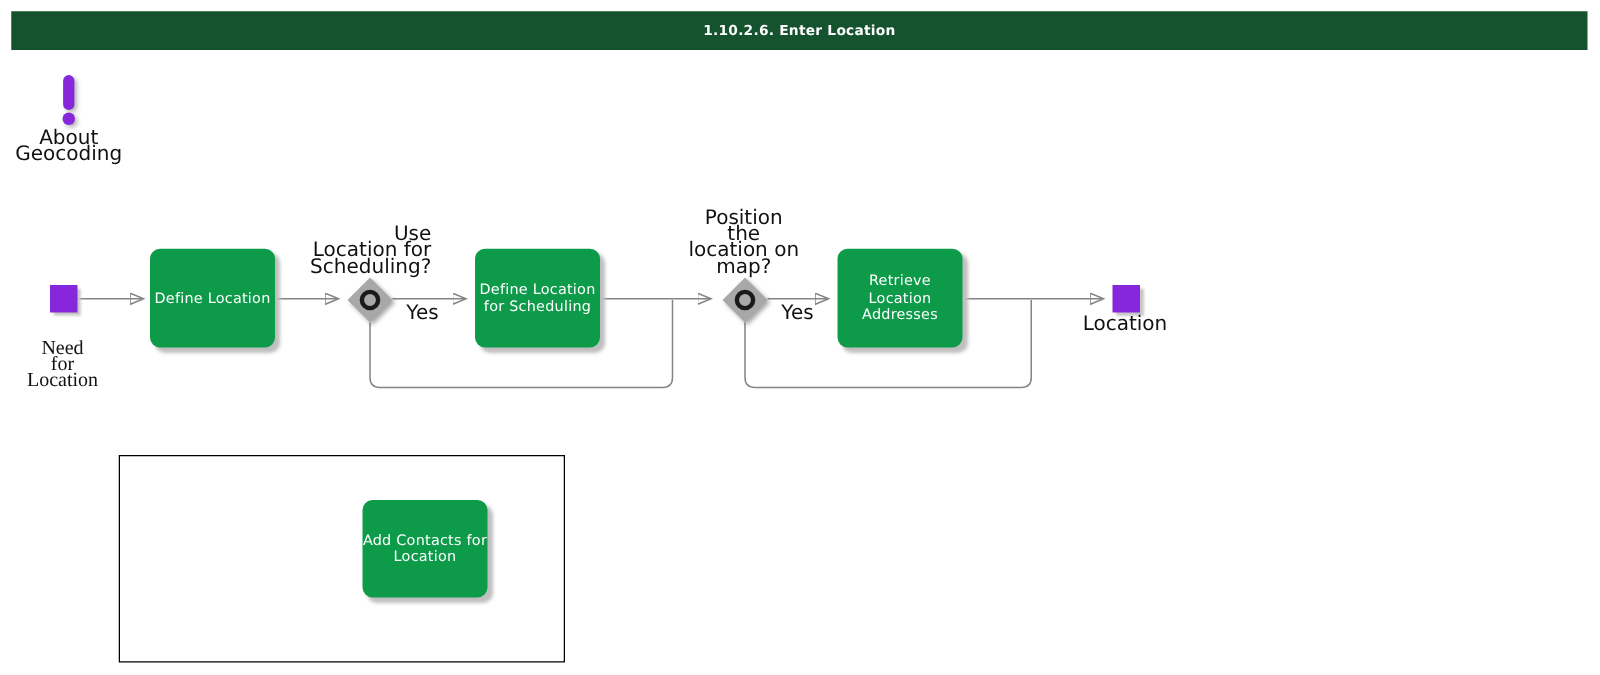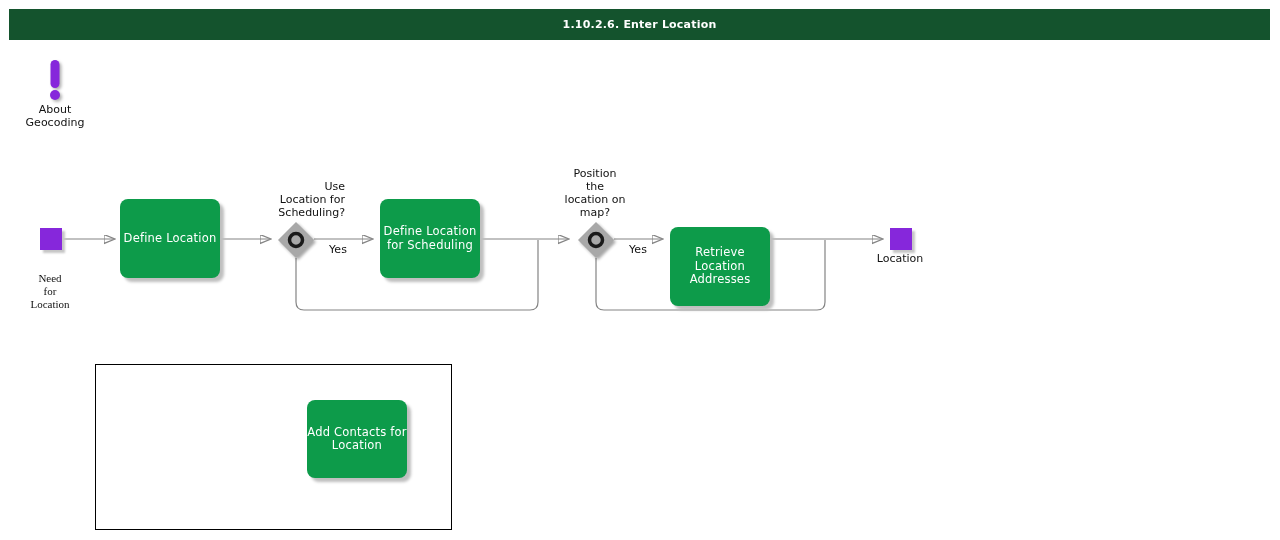--- a/index.html
+++ b/index.html
@@ -19,21 +19,21 @@
     background:#0D9B4A;box-shadow:4px 4px 3px #bfbfbf;
     display:flex;align-items:center;justify-content:center;
     color:#ffffff;font-size:11.5px;line-height:13.5px;text-align:center;
     white-space:pre-line;letter-spacing:.2px;cursor:pointer;
   }
   .event{
     position:absolute;width:22px;height:22px;background:#8627DB;
     box-shadow:3px 3px 2px #c6c6c6;cursor:pointer;
   }
   .lbl{
-    position:absolute;font-size:11px;line-height:13px;text-align:center;
+    position:absolute;font-size:16px;line-height:13px;text-align:center;
     white-space:pre-line;color:#111;
   }
   .gateway{position:absolute;filter:drop-shadow(2.5px 2.5px 1.5px rgba(0,0,0,0.35));cursor:pointer;}
   .excl{position:absolute;filter:drop-shadow(2.5px 2.5px 1.5px rgba(0,0,0,0.3));cursor:pointer;}
   .container-box{
     position:absolute;left:95px;top:364px;width:355px;height:164px;
     background:#ffffff;border:1px solid #000000;
   }
 </style>
 </head>
@@ -88,24 +88,24 @@
   <svg class="gateway" style="left:576px;top:220px;" width="40" height="40" viewBox="0 0 40 40">
     <polygon points="20,2 38,20 20,38 2,20" fill="#A8A8A8"></polygon>
     <circle cx="20" cy="20" r="6.5" fill="none" stroke="#1a1a1a" stroke-width="3.5"></circle>
   </svg>
   <div class="lbl" style="left:545px;top:167px;width:100px;">Position
 the
 location on
 map?</div>
   <div class="lbl" style="left:616px;top:243px;width:44px;">Yes</div>
 
-  <div class="task" style="left:670px;top:199px;margin-top:28px;">Retrieve
+  <div class="task" style="left:670px;top:199px;">Retrieve
 Location
 Addresses</div>
 
   <div class="event" style="left:890px;top:228px;"></div>
   <div class="lbl" style="left:860px;top:252px;width:80px;">Location</div>
 
   <div class="container-box"></div>
-  <div class="task" style="left:290px;top:400px;height:78px;margin-left:17px;">Add Contacts for
+  <div class="task" style="left:290px;top:400px;height:78px;">Add Contacts for
 Location</div>
 
 </div>
 
 </body></html>

